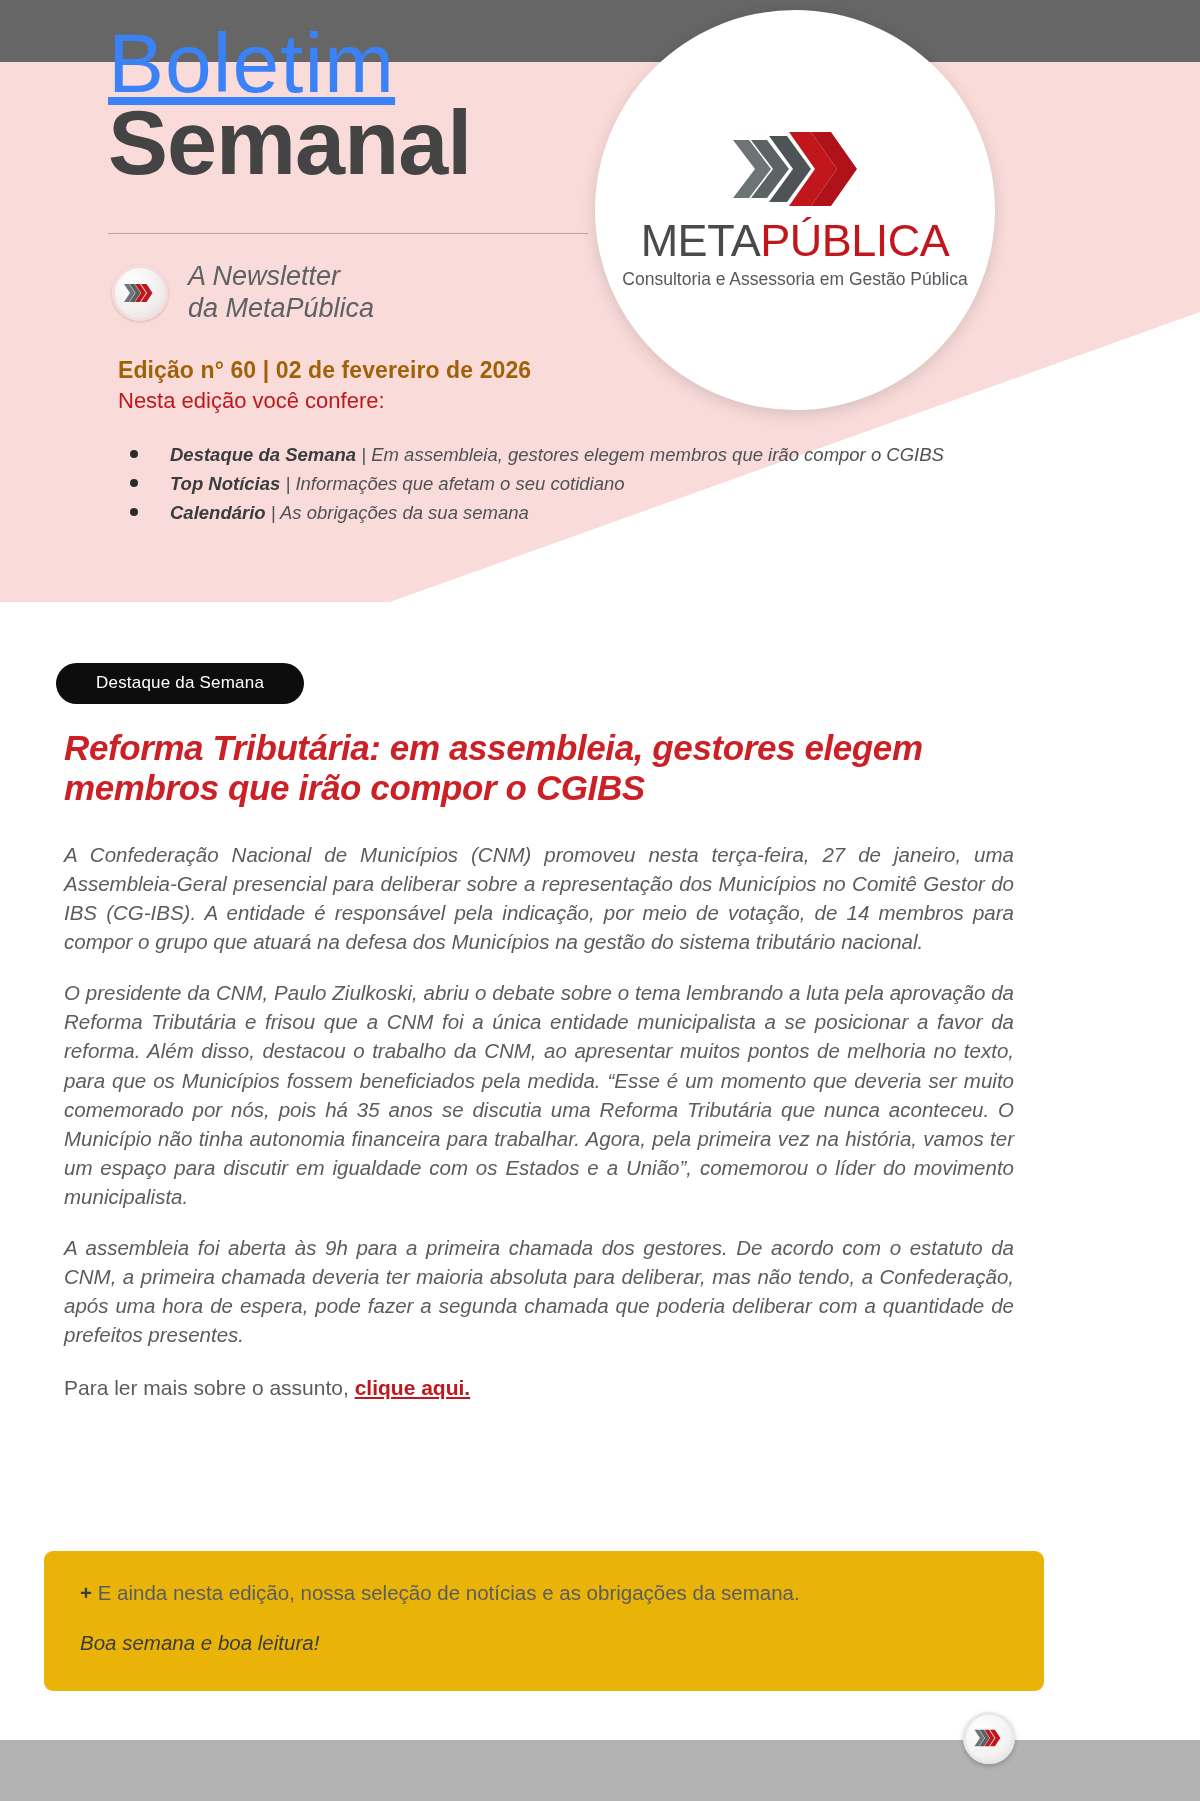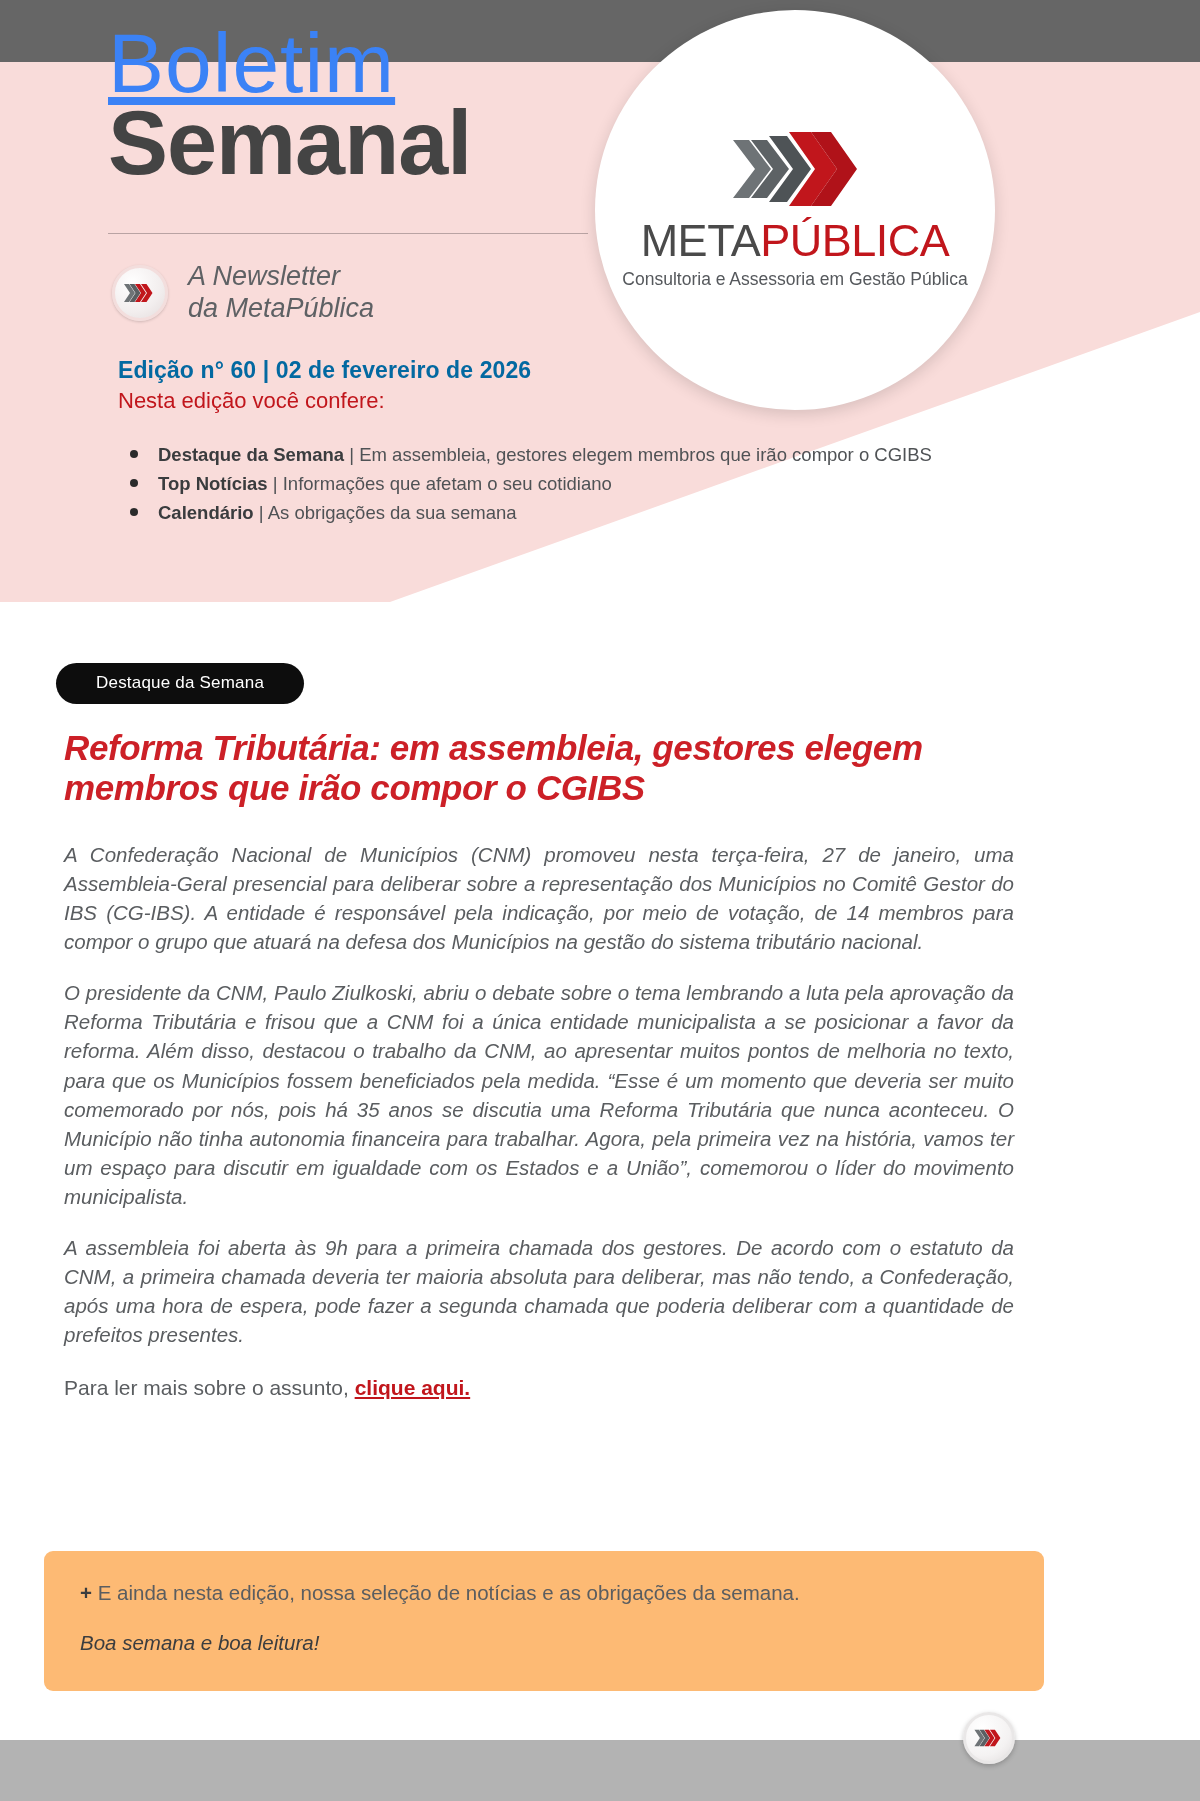--- a/index.html
+++ b/index.html
@@ -77,30 +77,31 @@
     flex:0 0 auto;
   }
   .nl-text{
     font-size:27px; font-style:italic; color:#5e6164;
     line-height:1.18; white-space:nowrap;
   }
 
   
   .edition{ position:absolute; left:118px; top:357px; z-index:3; }
   .ed-line1{
-    font-size:23px; font-weight:bold; color:#0369a1; letter-spacing:0.1px;
+    font-size:23px; font-weight:bold; color:#a16207; letter-spacing:0.1px;
   }
   .ed-line2{ font-size:22px; color:#c1161c; margin-top:4px; }
 
   
   .bullets{ position:absolute; left:130px; top:440px; z-index:3; }
   .bullet-row{
-    display:flex; align-items:baseline; gap:20px;
+    display:flex; align-items:baseline; gap:32px;
     font-size:18.5px; color:#4f5255; line-height:1.58;
     white-space:nowrap;
+    font-style:italic;
   }
   .bullet-dot{
     width:8px; height:8px; border-radius:50%; background:#2b2b2b;
     flex:0 0 auto; transform:translateY(-3px);
   }
   .bullet-strong{ font-weight:bold; color:#3a3c3e; }
 
   
   .pill{
     position:absolute; left:56px; top:663px; z-index:6;
@@ -123,21 +124,21 @@
   }
   .body-p.first{ margin-top:32px; }
   .cta{
     font-size:21px; color:#5a5d60; margin-top:26px; width:950px;
   }
   .cta-link{ color:#c1161c; font-weight:bold; }
 
   
   .callout{
     position:absolute; left:44px; top:1551px; width:1000px; height:140px;
-    background:#fdba74; border-radius:9px; padding:30px 36px;
+    background:#eab308; border-radius:9px; padding:30px 36px;
   }
   .callout-line1{ font-size:20.5px; color:#5a5d60; }
   .callout-plus{ font-weight:bold; color:#3b3d3f; }
   .callout-line2{
     font-size:20.5px; font-weight:normal; font-style:italic;
     color:#3b3d3f; margin-top:26px;
   }
 
   
   .footerbar{

